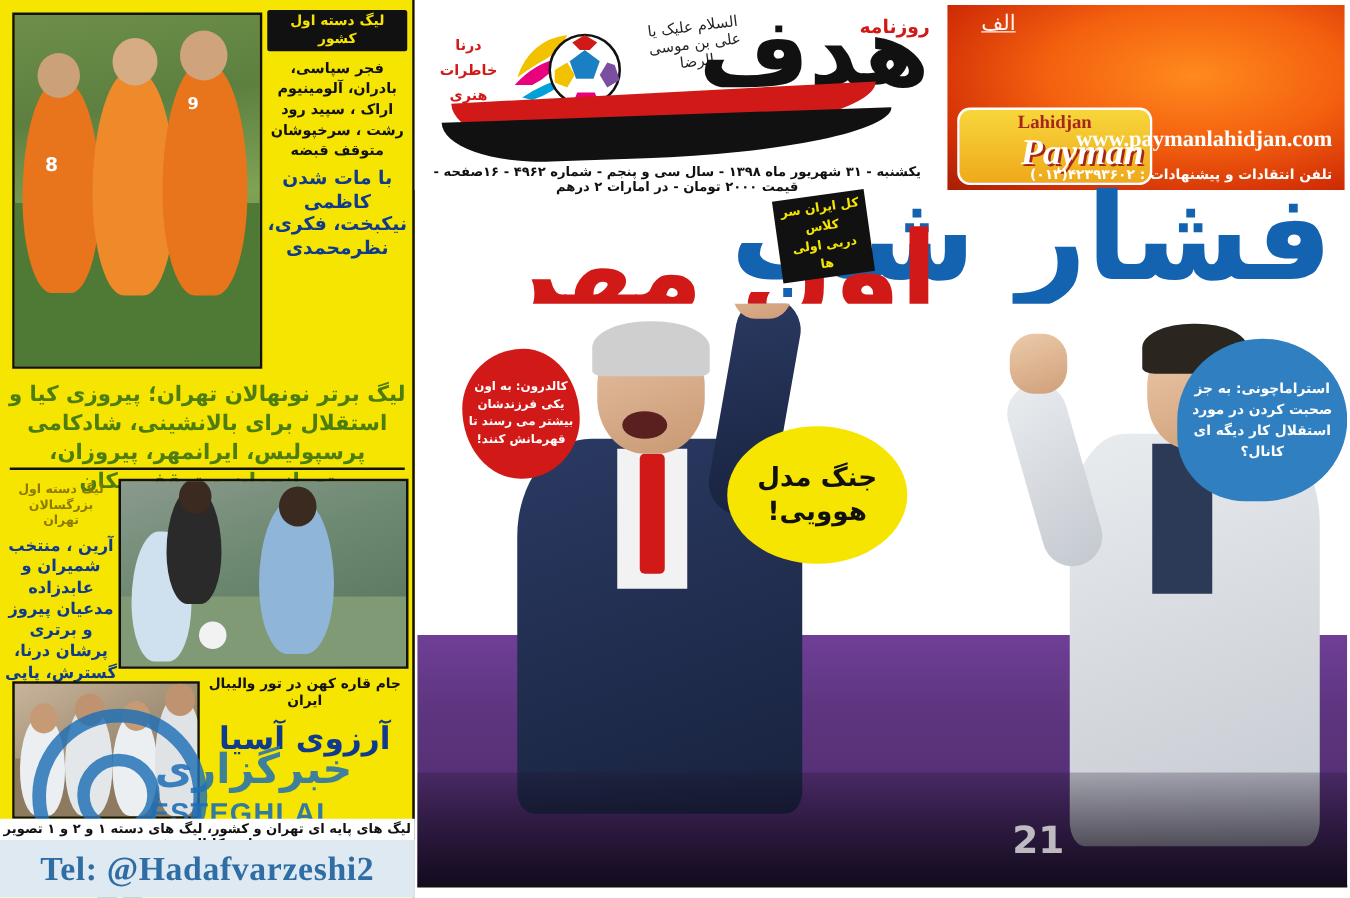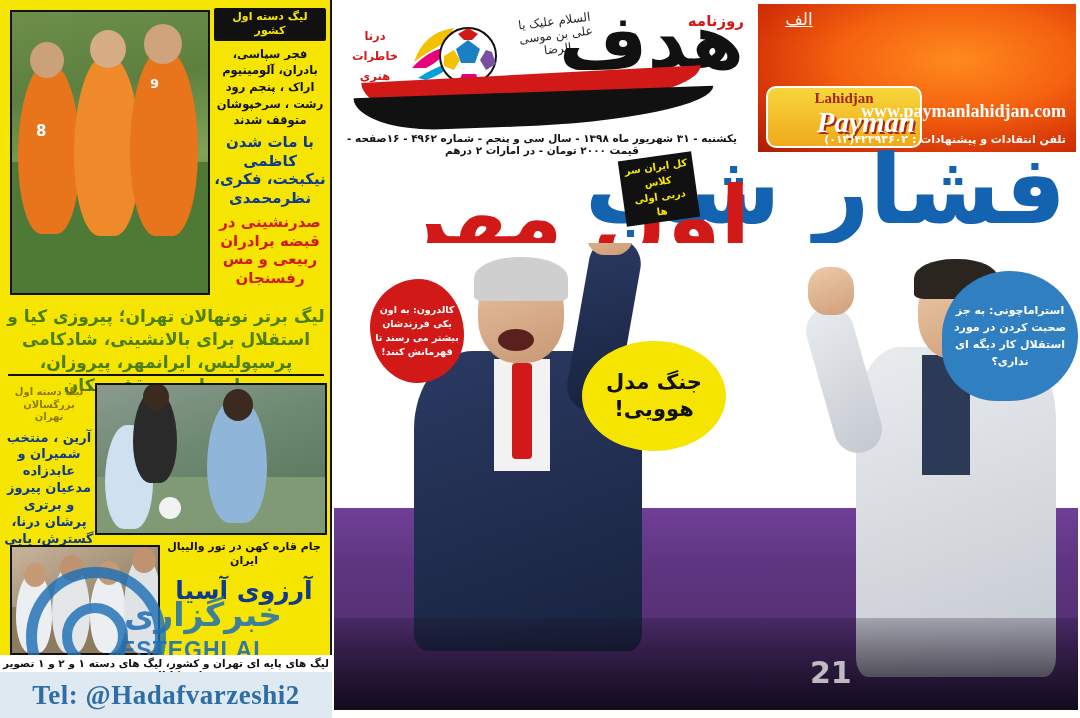--- a/index.html
+++ b/index.html
@@ -191,23 +191,22 @@
       <div class="fig" style="left:62px;top:44px;width:66px;height:180px;background:#ef8a2b;"></div>
       <div class="sh" style="left:78px;top:18px;width:36px;height:38px;background:#d6ac84;"></div>
       <div class="fig" style="left:118px;top:38px;width:68px;height:186px;background:#e8741c;"></div>
       <div class="sh" style="left:132px;top:12px;width:38px;height:40px;background:#cfa37b;"></div>
       <div class="abs" style="left:24px;top:110px;color:#fff;font-weight:bold;font-size:15px;">8</div>
       <div class="abs" style="left:138px;top:64px;color:#fff;font-weight:bold;font-size:13px;">9</div>
     </div>
 
     <div class="abs" id="sb-col-1">
       <span class="sb-kicker">لیگ دسته اول کشور</span>
-      <div class="sb-body" style="margin-top:5px;">فجر سپاسی، بادران، آلومینیوم اراک ، پنجم رود رشت ، سرخپوشان متوقف شدند</div>
+      <div class="sb-body" style="margin-top:5px;">فجر سپاسی، بادران، آلومینیوم اراک ، سپید رود رشت ، سرخپوشان متوقف قبضه</div>
       <div class="sb-blue">با مات شدن کاظمی نیکبخت، فکری، نظرمحمدی</div>
-      <div class="sb-red">صدرنشینی در قبضه برادران ربیعی و مس رفسنجان</div>
     </div>
 
     <div class="abs" id="sb-block-2">
       <div class="hl">لیگ برتر نونهالان تهران؛ پیروزی کیا و استقلال برای بالانشینی، شادکامی پرسپولیس، ایرانمهر، پیروزان، تهرانجوان و توقف پیکان</div>
     </div>
 
     <div class="abs" id="sb-divider"></div>
 
     <div class="sb-photo" id="sb-photo-2">
       <div class="sh" style="left:-20px;top:92px;width:280px;height:90px;background:#7f9a74;border-radius:0;"></div>
@@ -347,18 +346,18 @@
     <div id="mp-pitch2"></div>
     <div id="jersey-num">21</div>
 
     <div class="abs" id="callout-red">
       <div class="txt">کالدرون: به اون یکی فرزندشان بیشتر می رسند تا قهرمانش کنند!</div>
     </div>
     <div class="abs" id="callout-yellow">
       <div class="txt">جنگ مدل هوویی!</div>
     </div>
     <div class="abs" id="callout-blue">
-      <div class="txt">استراماچونی: به جز صحبت کردن در مورد استقلال کار دیگه ای نداری؟</div>
+      <div class="txt">استراماچونی: به جز صحبت کردن در مورد استقلال کار دیگه ای کانال؟</div>
     </div>
   </div>
 
   <div class="abs" id="bottom-rule"></div>
 </div>
 
 </body></html>

